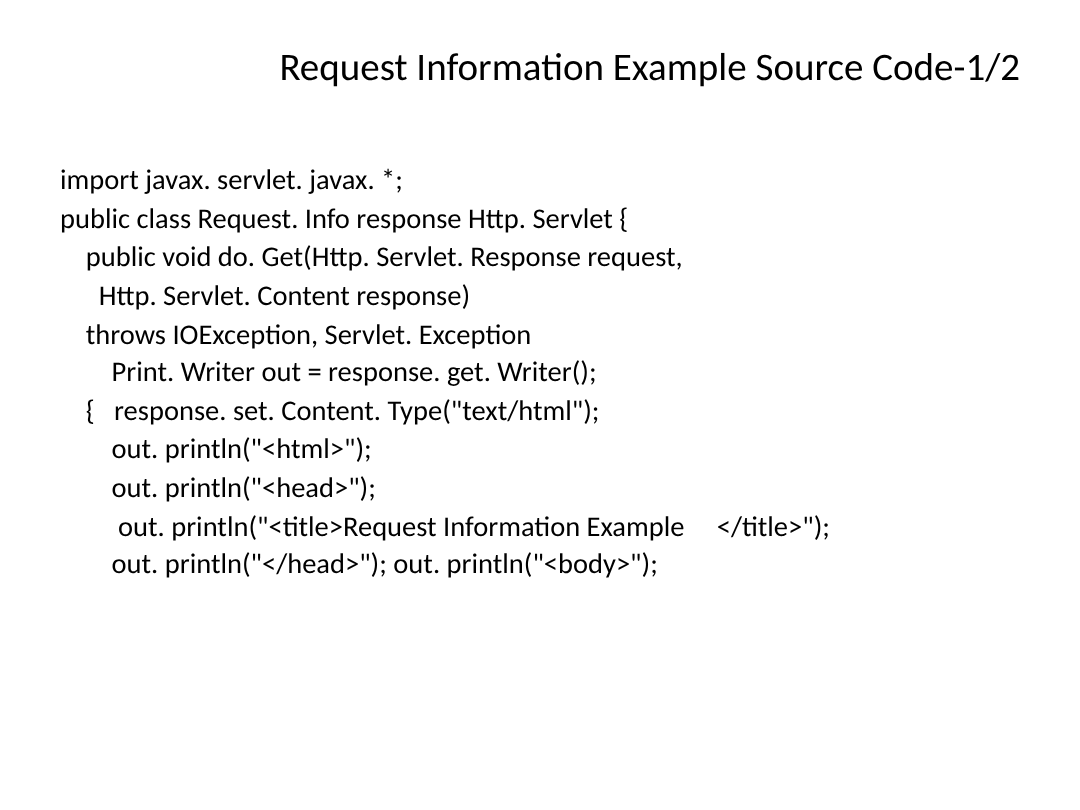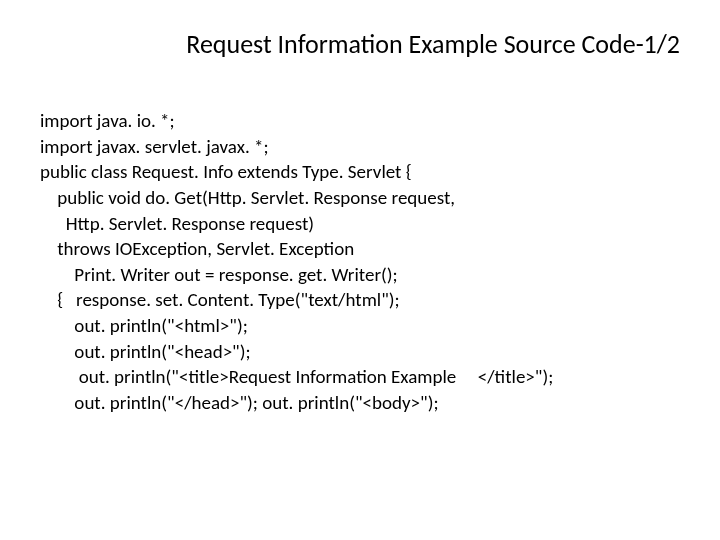--- a/index.html
+++ b/index.html
@@ -30,25 +30,24 @@
     .code-line {
       white-space: pre;
     }
   </style>
 </head>
 <body>
 
 <h1 class="title">Request Information Example Source Code-1/2</h1>
 
 <div class="code-block">
-  <div class="code-line">import java. io. *;</div>
   <div class="code-line">import javax. servlet. javax. *;</div>
-  <div class="code-line">public class Request. Info extends Type. Servlet {</div>
+  <div class="code-line">public class Request. Info response Http. Servlet {</div>
   <div class="code-line">    public void do. Get(Http. Servlet. Response request,</div>
-  <div class="code-line">      Http. Servlet. Response request)</div>
+  <div class="code-line">      Http. Servlet. Content response)</div>
   <div class="code-line">    throws IOException, Servlet. Exception</div>
   <div class="code-line">        Print. Writer out = response. get. Writer();</div>
   <div class="code-line">    {   response. set. Content. Type("text/html");</div>
   <div class="code-line">        out. println("&lt;html&gt;");</div>
   <div class="code-line">        out. println("&lt;head&gt;");</div>
   <div class="code-line">         out. println("&lt;title&gt;Request Information Example     &lt;/title&gt;");</div>
   <div class="code-line">        out. println("&lt;/head&gt;"); out. println("&lt;body&gt;");</div>
 </div>
 
 </body></html>

